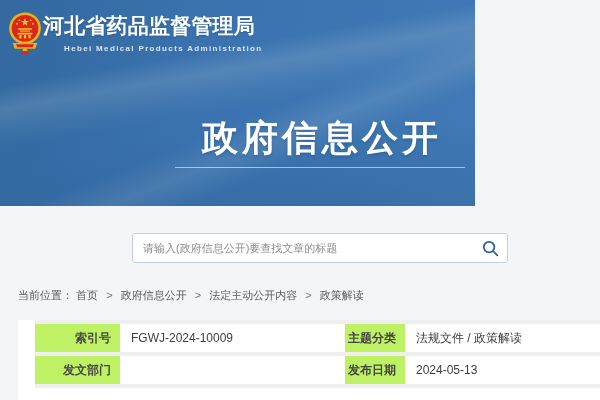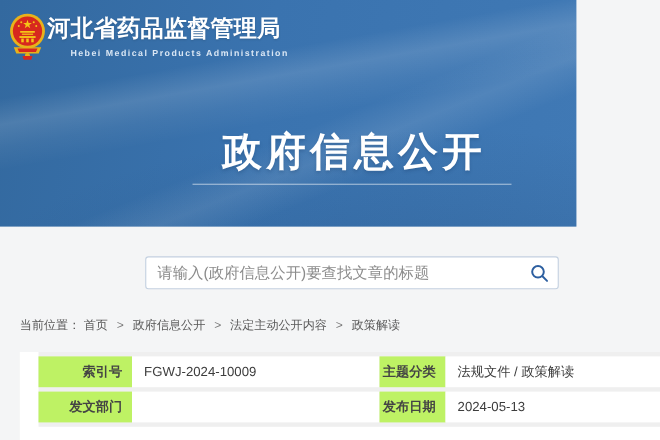--- a/index.html
+++ b/index.html
@@ -3,21 +3,21 @@
 <meta charset="utf-8">
 <style>
   html,body{margin:0;padding:0;}
   body{
     width:600px;height:400px;overflow:hidden;position:relative;
     background:#f4f5f6;
     font-family:"Liberation Sans","DejaVu Sans",sans-serif;
   }
   
   .banner{
-    position:absolute;top:0;left:0;width:524px;height:206px;
+    position:absolute;top:0;left:0;width:475px;height:206px;
     background:
       radial-gradient(ellipse 700px 260px at 75% 135%, rgba(30,70,115,0.30), transparent 62%),
       linear-gradient(170deg, transparent 30%, rgba(255,255,255,0.13) 38%, rgba(255,255,255,0.05) 45%, transparent 52%),
       linear-gradient(158deg, transparent 55%, rgba(255,255,255,0.10) 63%, transparent 71%),
       linear-gradient(100deg, #33699f 0%, #3a73af 45%, #4079b5 100%);
   }
   .site-logo{position:absolute;top:0;left:0;width:300px;height:70px;cursor:pointer;}
   .emblem{position:absolute;left:8px;top:11px;width:34px;height:47px;}
   .site-zh{
     position:absolute;left:43px;top:12px;font-size:21px;font-weight:bold;color:#ffffff;
@@ -37,21 +37,21 @@
     background:rgba(255,255,255,0.55);
   }
   
   .search-box{
     position:absolute;top:233px;left:132px;width:376px;height:30px;box-sizing:border-box;
     background:#ffffff;border:1px solid #c3d0e0;border-radius:3px;
     display:flex;align-items:center;
   }
   .search-input{
     flex:1;border:none;outline:none;background:transparent;
-    font-size:14px;color:#333;padding:0 8px 0 10px;
+    font-size:11px;color:#333;padding:0 8px 0 10px;
     font-family:"Liberation Sans","DejaVu Sans",sans-serif;
   }
   .search-input::placeholder{color:#8c8c8c;}
   .search-btn{
     width:34px;height:28px;display:flex;align-items:center;justify-content:center;
     cursor:pointer;background:transparent;border:none;
   }
   
   .breadcrumb{
     position:absolute;top:288px;left:18px;font-size:11px;color:#595959;white-space:nowrap;

